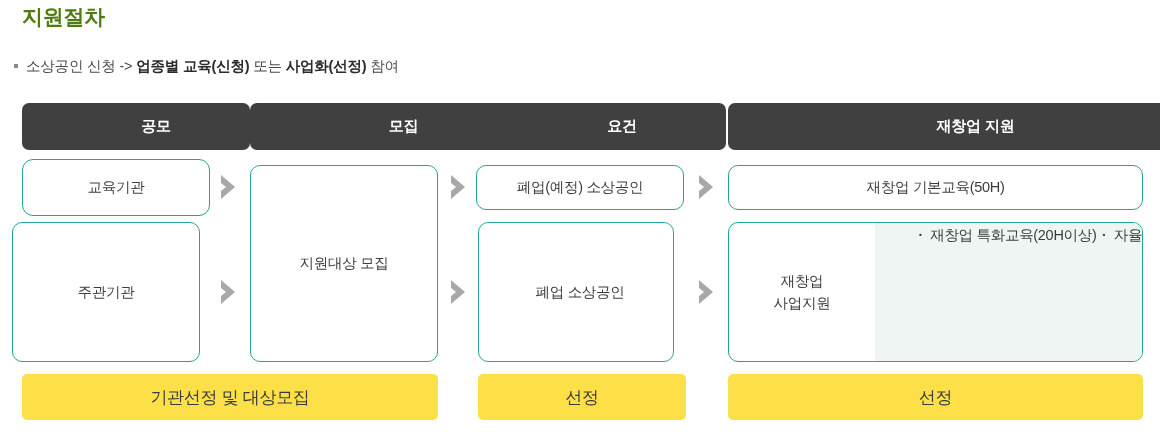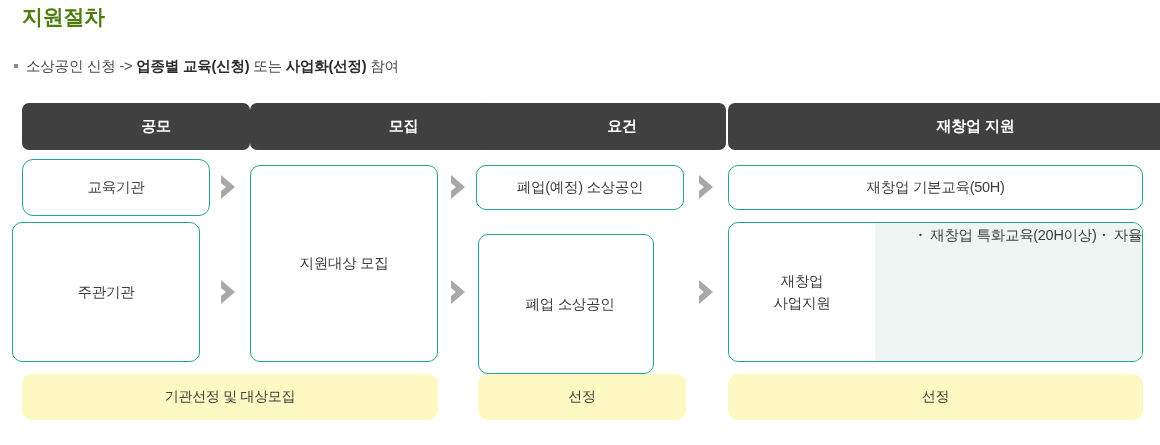--- a/index.html
+++ b/index.html
@@ -71,26 +71,26 @@
     font-size: 14.5px;
     color: #3c3c3c;
     letter-spacing: -0.3px;
     text-align: center;
     box-sizing: border-box;
   }
   .node { border: 1.3px solid #23a596; }
 
   .footer-bar {
     position: absolute;
-    background: #fef9c3;
-    border-radius: 10px;
-    display: flex;
-    align-items: center;
-    justify-content: center;
-    font-size: 14px;
+    background: #fde047;
+    border-radius: 5px;
+    display: flex;
+    align-items: center;
+    justify-content: center;
+    font-size: 17px;
     color: #3c3c3c;
     letter-spacing: -0.3px;
   }
 
   .chevron {
     position: absolute;
     width: 26px;
     height: 30px;
   }
   .chevron svg { display: block; }
@@ -147,21 +147,21 @@
 <div class="stage-header" style="left:250px; top:103px; width:227px; height:47px;">모집</div>
 <div class="stage-header" style="left:478px; top:103px; width:208px; height:47px;">요건</div>
 <div class="stage-header" style="left:728px; top:103px; width:415px; height:47px;">재창업 지원</div>
 
 <div class="node" style="left:22px; top:159px; width:188px; height:57px;border-radius:11px;">교육기관</div>
 <div class="node" style="left:12px; top:222px; width:188px; height:140px;">주관기관</div>
 
 <div class="node" style="left:250px; top:165px; width:188px; height:197px;">지원대상 모집</div>
 
 <div class="node" style="left:476px; top:165px; width:208px; height:45px;">폐업(예정) 소상공인</div>
-<div class="node" style="left:478px; top:234px; width:176px; height:140px;padding-left:8px;">폐업 소상공인</div>
+<div class="node" style="left:478px; top:222px; width:196px; height:140px;padding-left:8px;">폐업 소상공인</div>
 
 <div class="node" style="left:728px; top:165px; width:415px; height:45px;">재창업 기본교육(50H)</div>
 
 <div class="split-node" style="left:728px; top:222px; width:415px; height:140px;">
   <div class="split-left">
     <div>
       <div>재창업</div>
       <div>사업지원</div>
     </div>
   </div>

